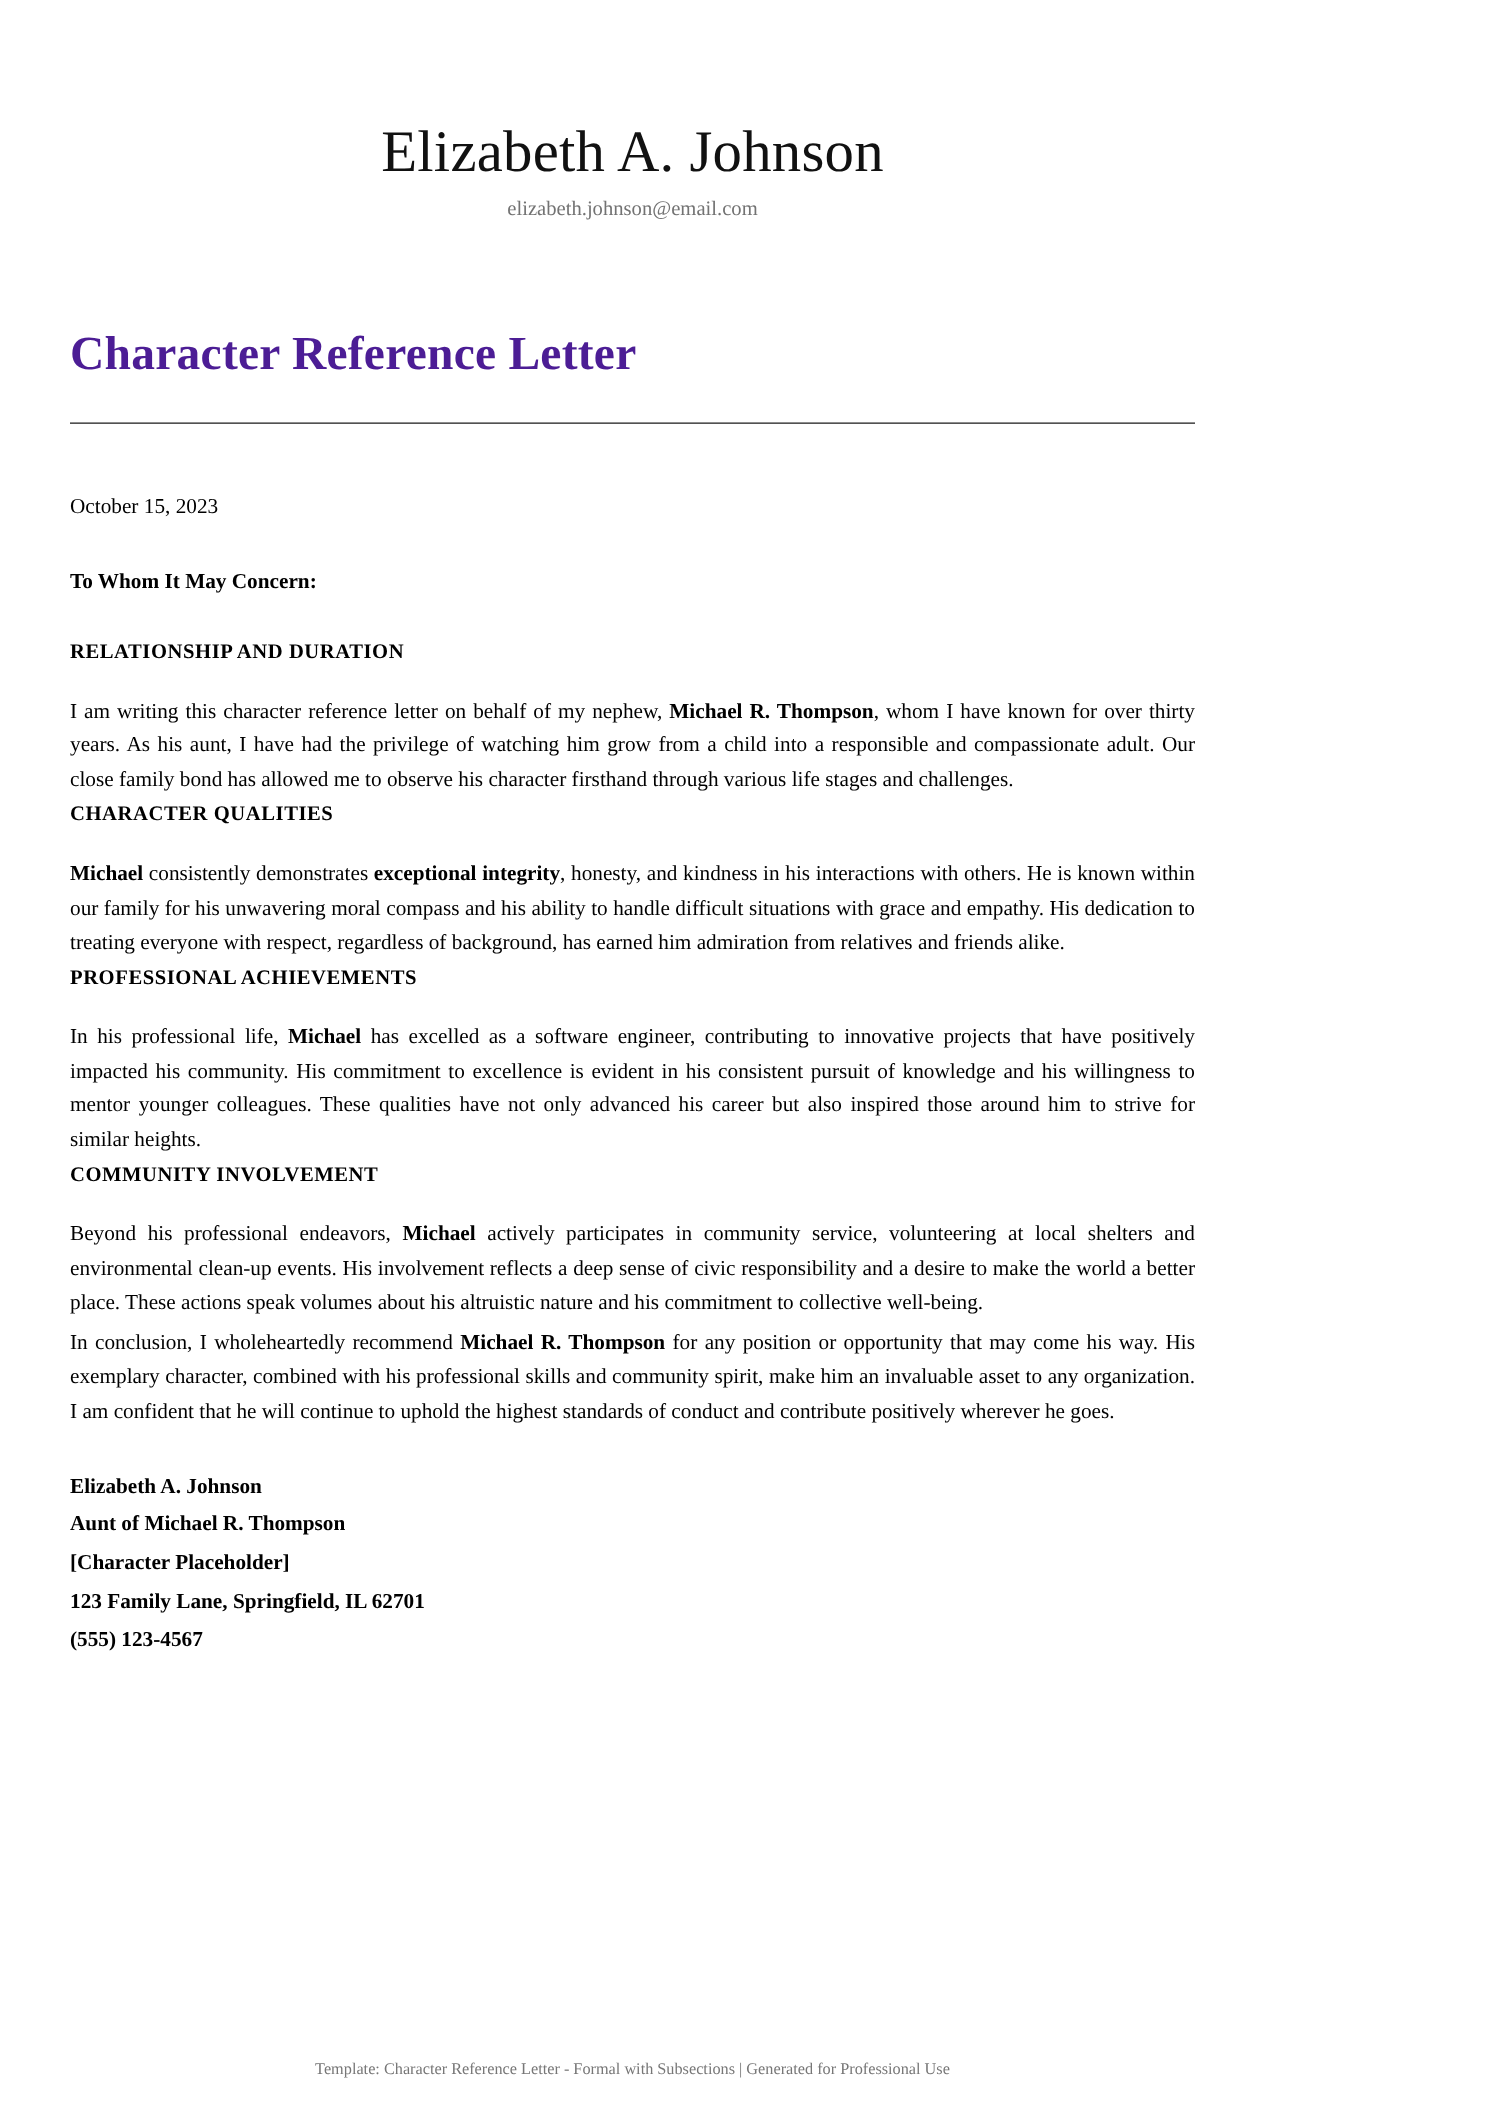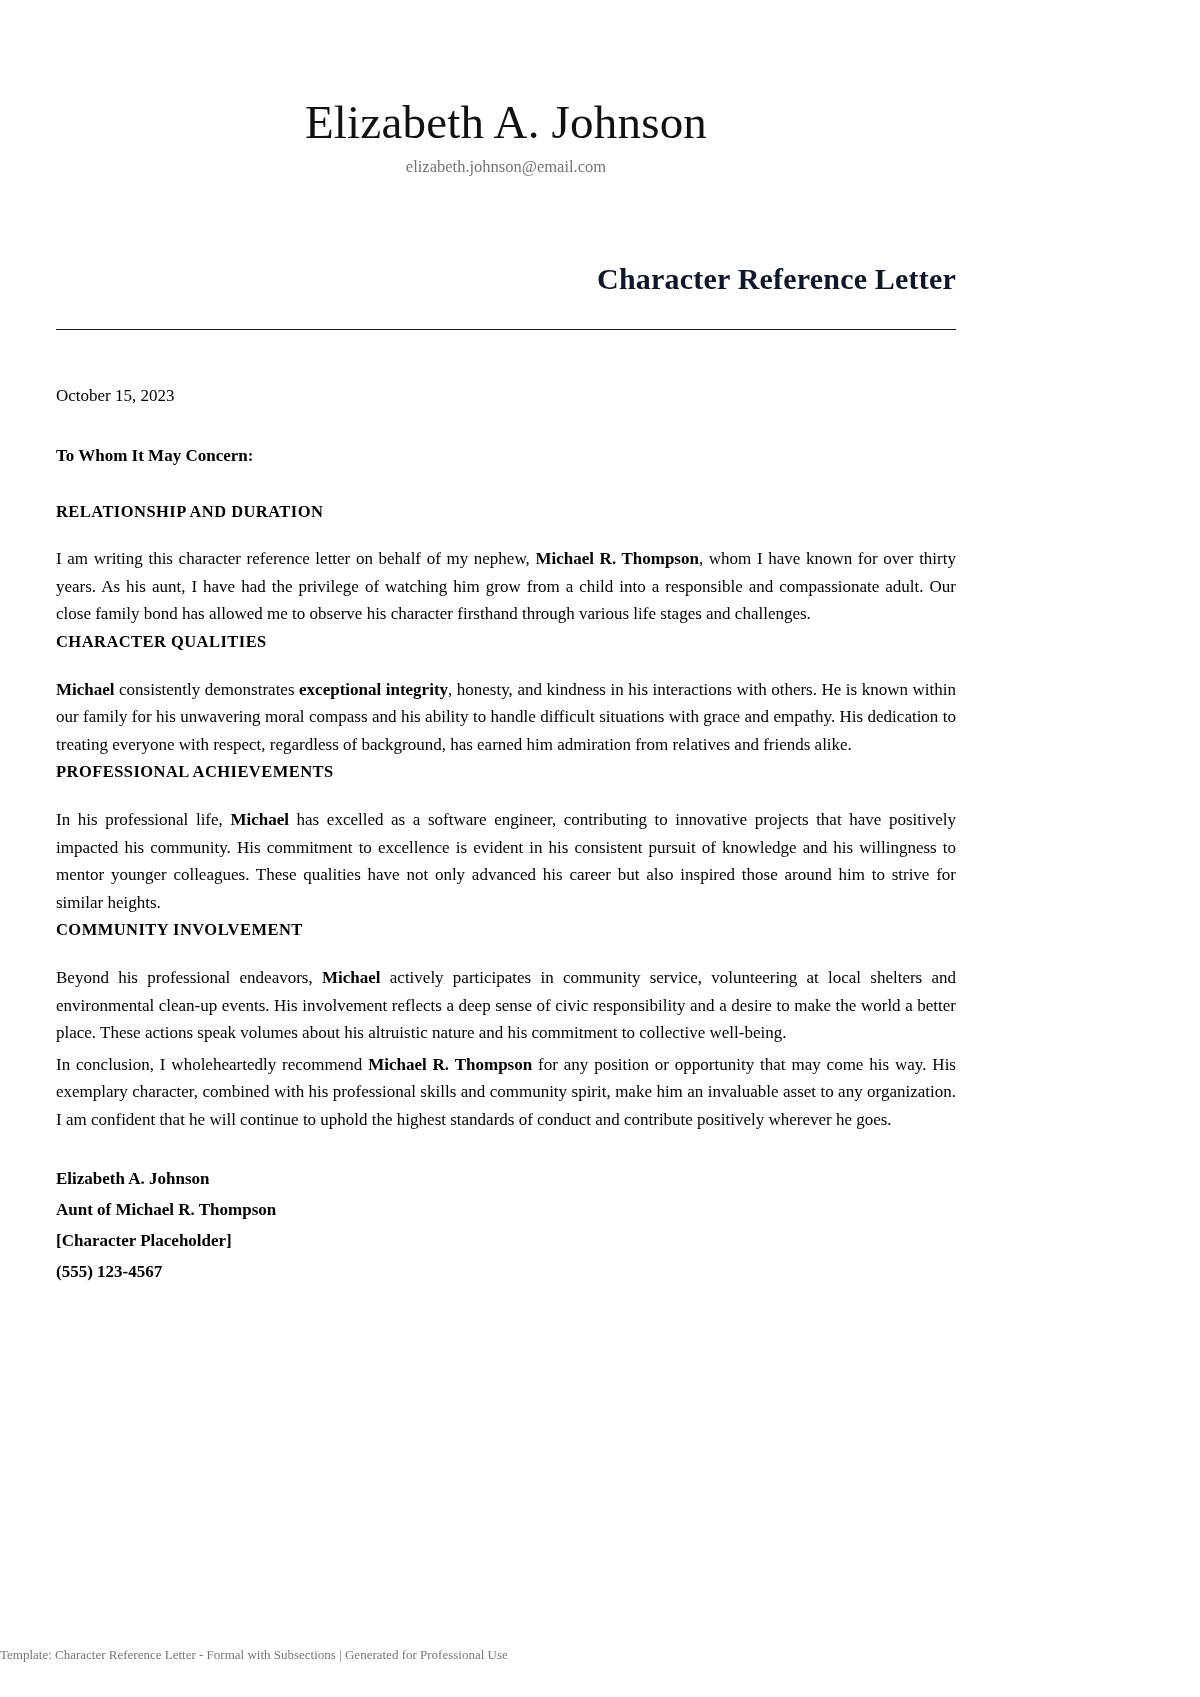--- a/index.html
+++ b/index.html
@@ -44,28 +44,27 @@
   }
   .letterhead-email {
     font-size: 16.5px;
     color: #737373;
     margin-top: 7px;
     line-height: 1.3;
   }
 
   
   .doc-title {
-    font-size: 30px;
+    font-size: 38px;
     font-weight: 700;
     letter-spacing: 0.2px;
     margin: 0;
     padding-top: 85px;
     line-height: 1.15;
-    color: #0f172a;
-    text-align: right;
+    color: #4c1d95;
   }
   .title-rule {
     border: 0;
     border-top: 1.5px solid #1a1a1a;
     margin: 32px 0 0 0;
     width: 100%;
   }
 
   
   .letter-body {
@@ -116,20 +115,21 @@
     font-size: 17px;
     line-height: 1.82;
     font-weight: 700;
   }
   .signature-line {
     margin: 0;
   }
 
   
   .doc-footer {
+    text-align: center;
     font-size: 13px;
     color: #777777;
     padding: 70px 0 34px 0;
     flex-shrink: 0;
   }
 </style>
 </head>
 <body>
 
 <div class="page">
@@ -169,20 +169,21 @@
         <p class="para">Beyond his professional endeavors, <b>Michael</b> actively participates in community service, volunteering at local shelters and environmental clean-up events. His involvement reflects a deep sense of civic responsibility and a desire to make the world a better place. These actions speak volumes about his altruistic nature and his commitment to collective well-being.</p>
       </section>
 
       <p class="para">In conclusion, I wholeheartedly recommend <b>Michael R. Thompson</b> for any position or opportunity that may come his way. His exemplary character, combined with his professional skills and community spirit, make him an invaluable asset to any organization. I am confident that he will continue to uphold the highest standards of conduct and contribute positively wherever he goes.</p>
 
 
       <div class="signature-block">
         <p class="signature-line">Elizabeth A. Johnson</p>
         <p class="signature-line">Aunt of Michael R. Thompson</p>
         <p class="signature-line">[Character Placeholder]</p>
+        <p class="signature-line">123 Family Lane, Springfield, IL 62701</p>
         <p class="signature-line">(555) 123-4567</p>
       </div>
 
     </main>
   </div>
 
   <footer class="doc-footer">
     <span>Template: Character Reference Letter - Formal with Subsections | Generated for Professional Use</span>
   </footer>
 </div>

